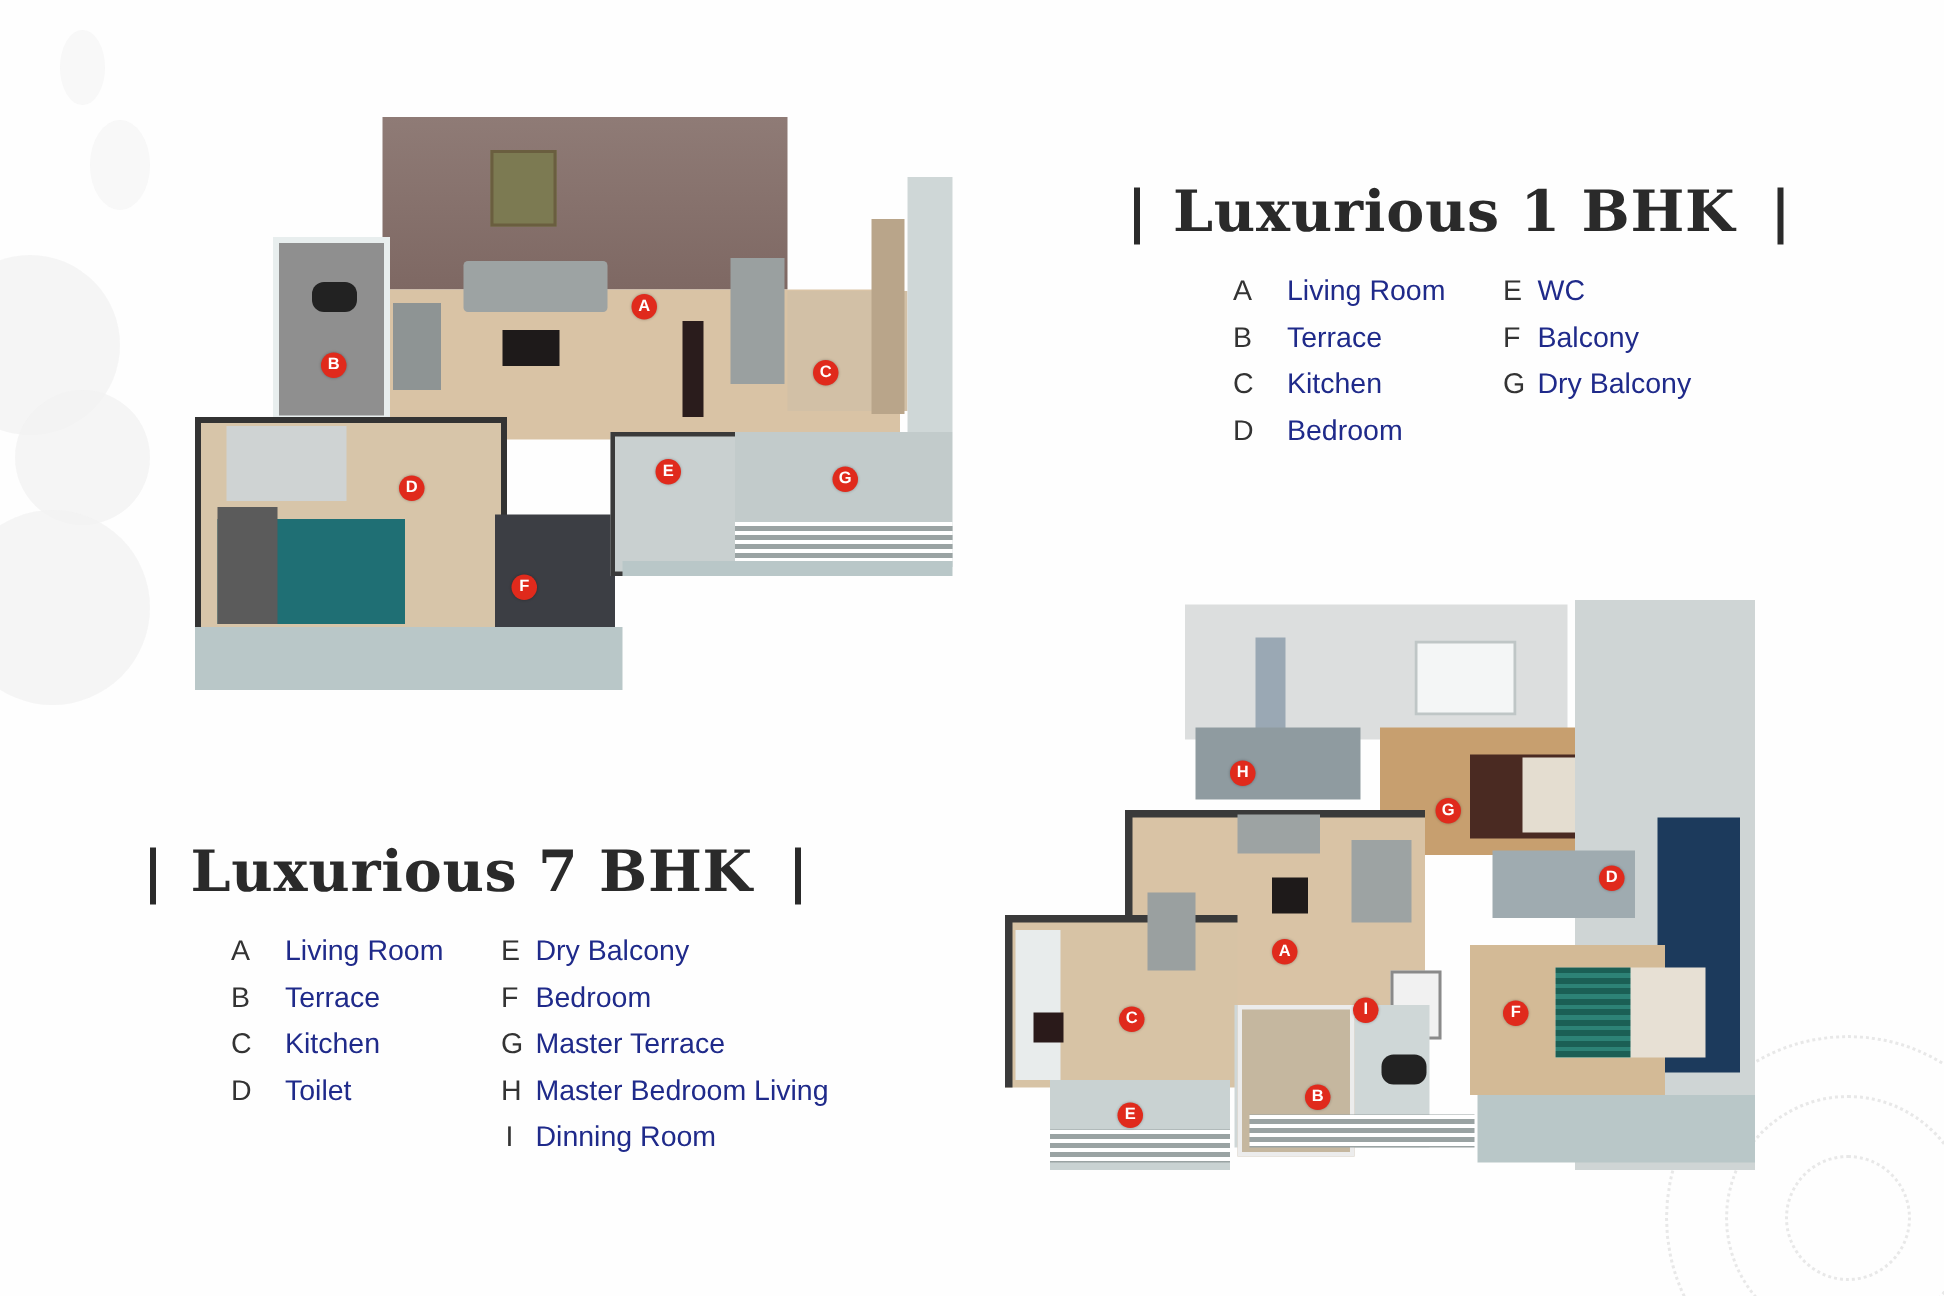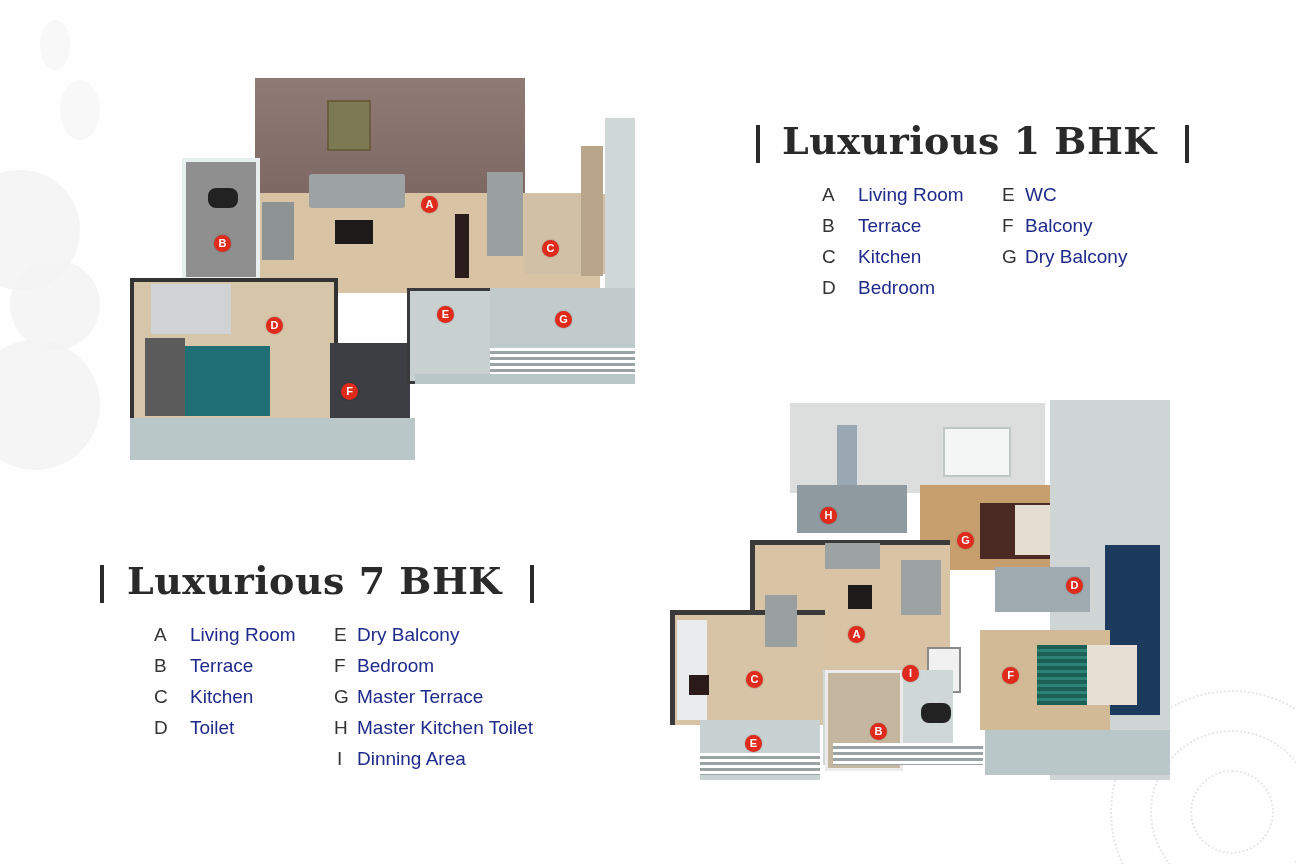--- a/index.html
+++ b/index.html
@@ -152,25 +152,25 @@
   <div class="lrow" style="left:180px;top:31px;">
     <span class="lkey" style="left:0;">F</span>
     <span class="lval" style="left:23px;">Bedroom</span>
   </div>
   <div class="lrow" style="left:180px;top:62px;">
     <span class="lkey" style="left:0;">G</span>
     <span class="lval" style="left:23px;">Master Terrace</span>
   </div>
   <div class="lrow" style="left:180px;top:93px;">
     <span class="lkey" style="left:0;">H</span>
-    <span class="lval" style="left:23px;">Master Kitchen Toilet</span>
+    <span class="lval" style="left:23px;">Master Bedroom Living</span>
   </div>
   <div class="lrow" style="left:180px;top:124px;">
     <span class="lkey" style="left:3px;">I</span>
-    <span class="lval" style="left:23px;">Dinning Area</span>
+    <span class="lval" style="left:23px;">Dinning Room</span>
   </div>
 </div>
 
 <div class="abs" style="left:665px;top:395px;width:510px;height:410px;">
 
   <div class="room" style="left:125px;top:8px;width:255px;height:90px;background:#dcdede;"></div>
   <div class="room" style="left:278px;top:32px;width:64px;height:46px;background:#f4f6f6;border:2px solid #bfc6c6;"></div>
   <div class="room" style="left:172px;top:30px;width:20px;height:105px;background:#9aa8b4;"></div>
 
   <div class="room" style="left:132px;top:90px;width:110px;height:48px;background:#8f9ba0;"></div>

